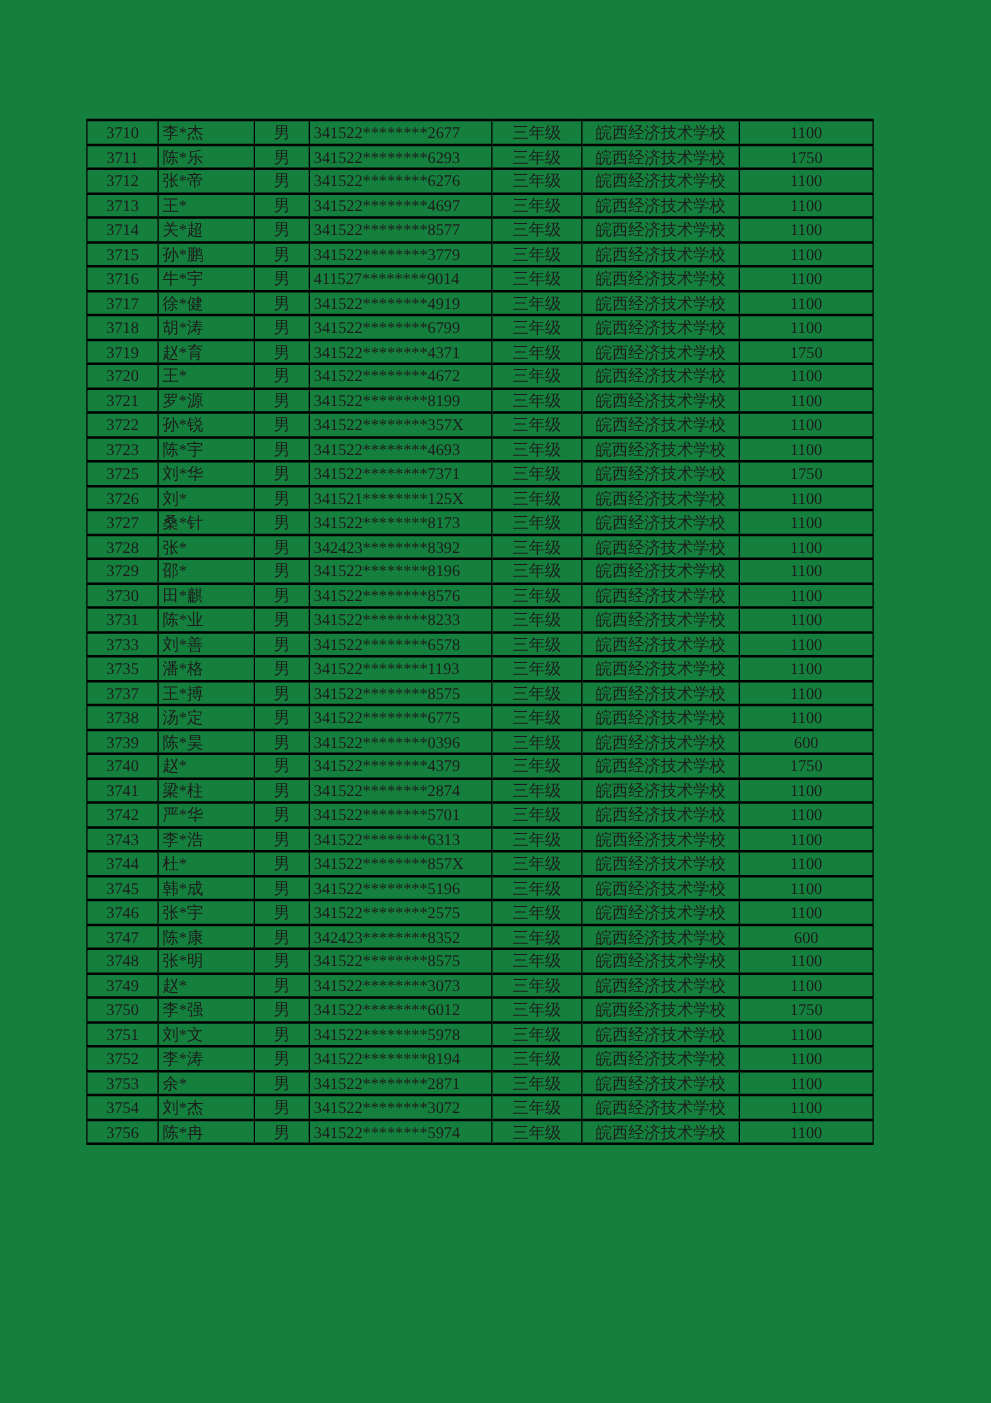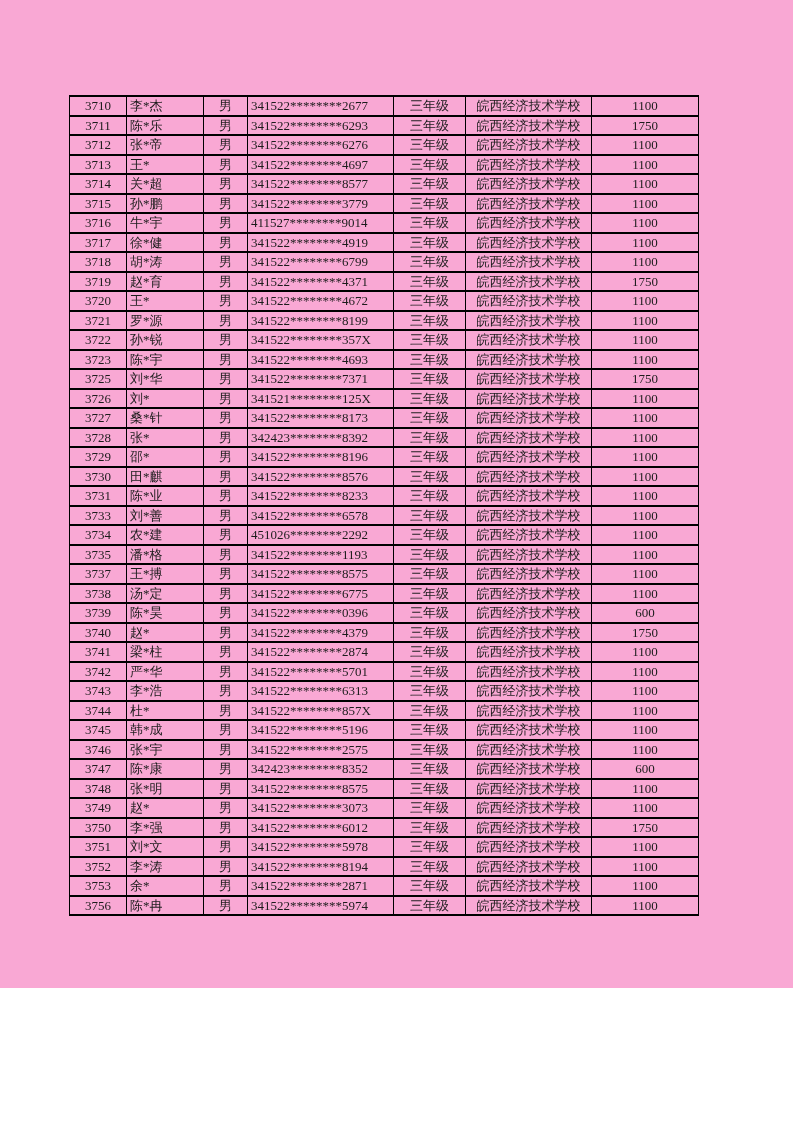--- a/index.html
+++ b/index.html
@@ -8,22 +8,22 @@
     background: #ffffff;
   }
   body {
     width: 793px;
     height: 1122px;
     font-family: "Liberation Serif", "DejaVu Serif", serif;
   }
   .sheet {
     position: relative;
     width: 793px;
-    height: 988px;
-    background: #f9a8d4;
+    height: 1122px;
+    background: #15803d;
     overflow: hidden;
   }
   table.roster {
     position: absolute;
     left: 69px;
     top: 95px;
     width: 629px;
     border-collapse: collapse;
     table-layout: fixed;
     font-size: 13px;
@@ -264,29 +264,20 @@
         <tr>
           <td>3733</td>
           <td>刘*善</td>
           <td>男</td>
           <td>341522********6578</td>
           <td>三年级</td>
           <td>皖西经济技术学校</td>
           <td>1100</td>
         </tr>
         <tr>
-          <td>3734</td>
-          <td>农*建</td>
-          <td>男</td>
-          <td>451026********2292</td>
-          <td>三年级</td>
-          <td>皖西经济技术学校</td>
-          <td>1100</td>
-        </tr>
-        <tr>
           <td>3735</td>
           <td>潘*格</td>
           <td>男</td>
           <td>341522********1193</td>
           <td>三年级</td>
           <td>皖西经济技术学校</td>
           <td>1100</td>
         </tr>
         <tr>
           <td>3737</td>
@@ -430,20 +421,29 @@
           <td>341522********8194</td>
           <td>三年级</td>
           <td>皖西经济技术学校</td>
           <td>1100</td>
         </tr>
         <tr>
           <td>3753</td>
           <td>余*</td>
           <td>男</td>
           <td>341522********2871</td>
+          <td>三年级</td>
+          <td>皖西经济技术学校</td>
+          <td>1100</td>
+        </tr>
+        <tr>
+          <td>3754</td>
+          <td>刘*杰</td>
+          <td>男</td>
+          <td>341522********3072</td>
           <td>三年级</td>
           <td>皖西经济技术学校</td>
           <td>1100</td>
         </tr>
         <tr>
           <td>3756</td>
           <td>陈*冉</td>
           <td>男</td>
           <td>341522********5974</td>
           <td>三年级</td>

